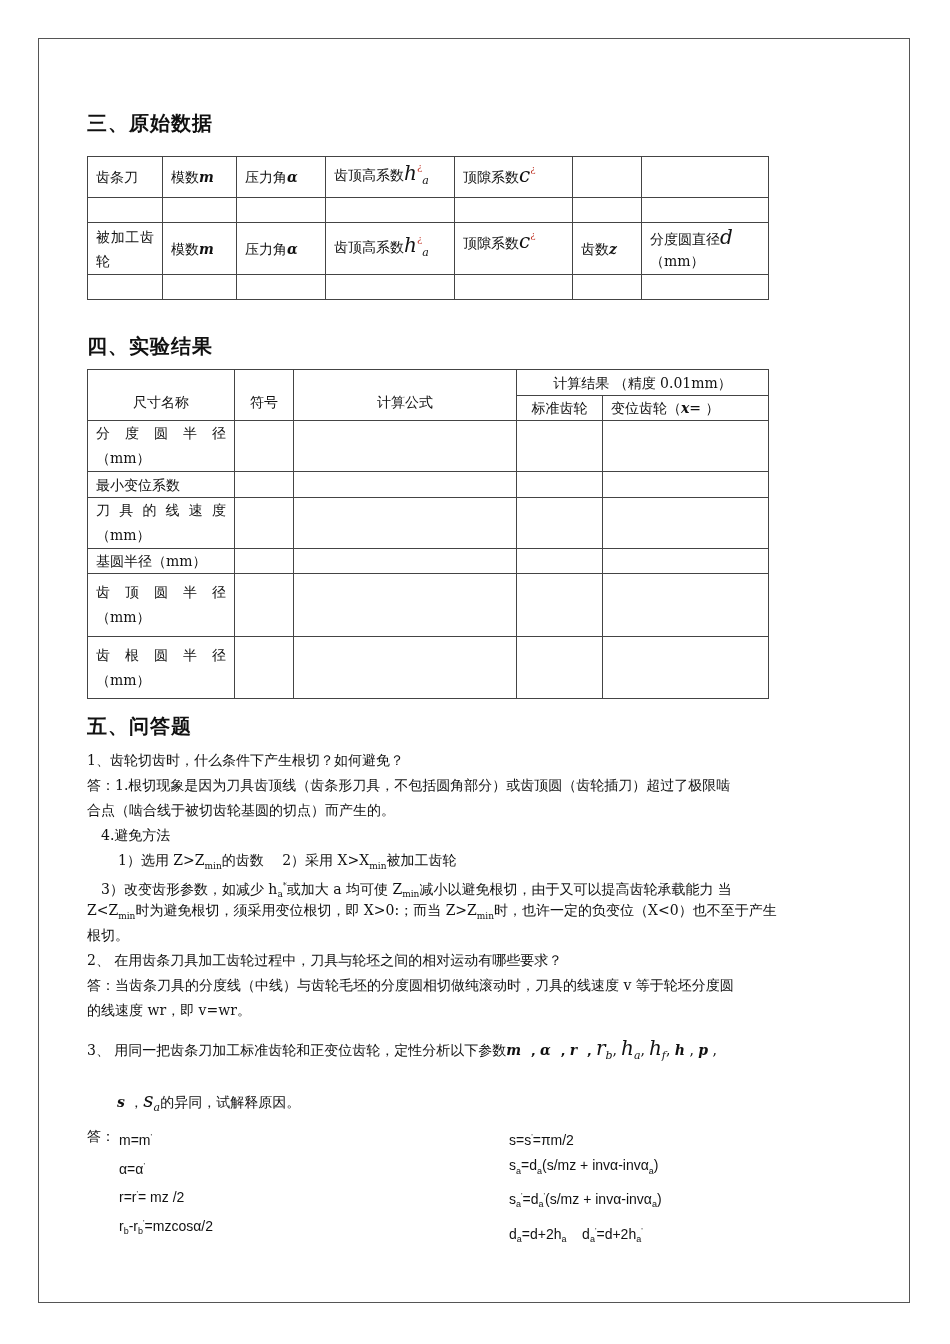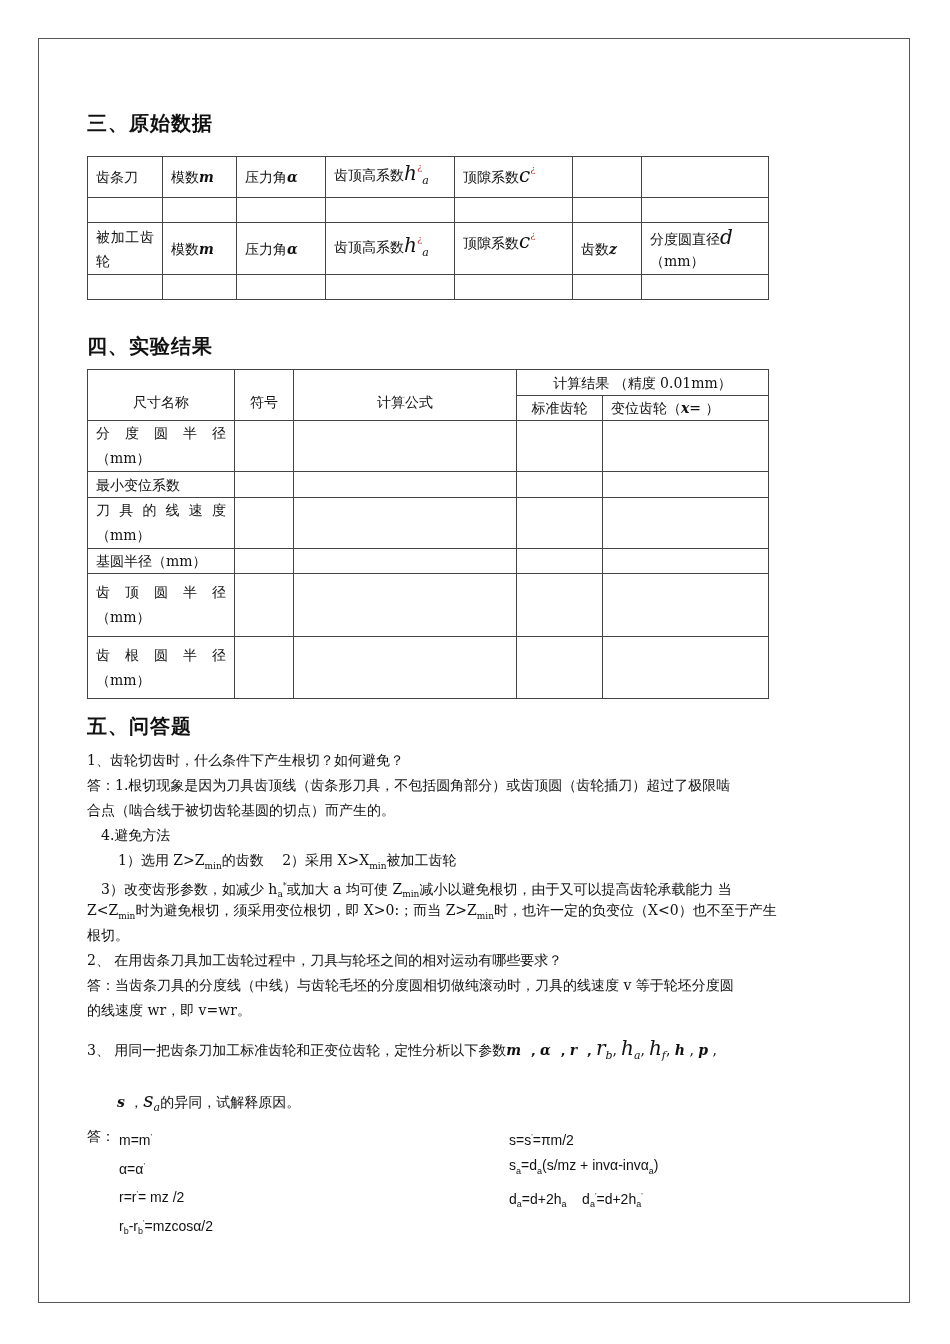--- a/index.html
+++ b/index.html
@@ -175,14 +175,15 @@
 <div class="p" style="top:1124px; width:40px;">答：</div>
 <div class="ans" style="left:119px; top:1124px;">
   <div>m=m<sup>'</sup></div>
   <div>α=α<sup>'</sup></div>
   <div>r=r<sup>'</sup>= mz /2</div>
   <div>r<sub>b</sub>-r<sub>b</sub><sup>'</sup>=mzcosα/2</div>
 </div>
 <div class="ans" style="left:509px; top:1124px;">
   <div>s=s<sup>'</sup>=πm/2</div>
   <div>s<sub>a</sub>=d<sub>a</sub>(s/mz + invα-invα<sub>a</sub>)</div>
+  <div>s<sub>a</sub><sup>'</sup>=d<sub>a</sub><sup>'</sup>(s/mz + invα-invα<sub>a</sub>)</div>
   <div>d<sub>a</sub>=d+2h<sub>a</sub>&nbsp;&nbsp;&nbsp; d<sub>a</sub><sup>'</sup>=d+2h<sub>a</sub><sup>'</sup></div>
 </div>
 
 </body></html>

